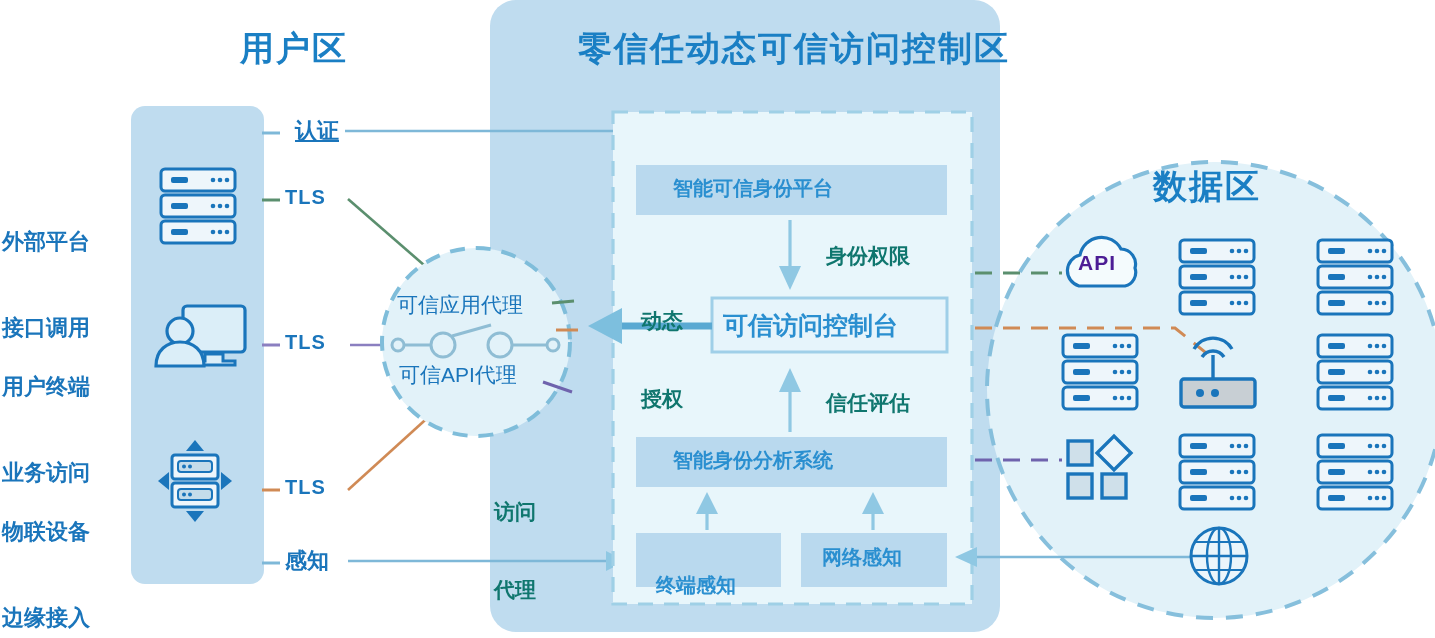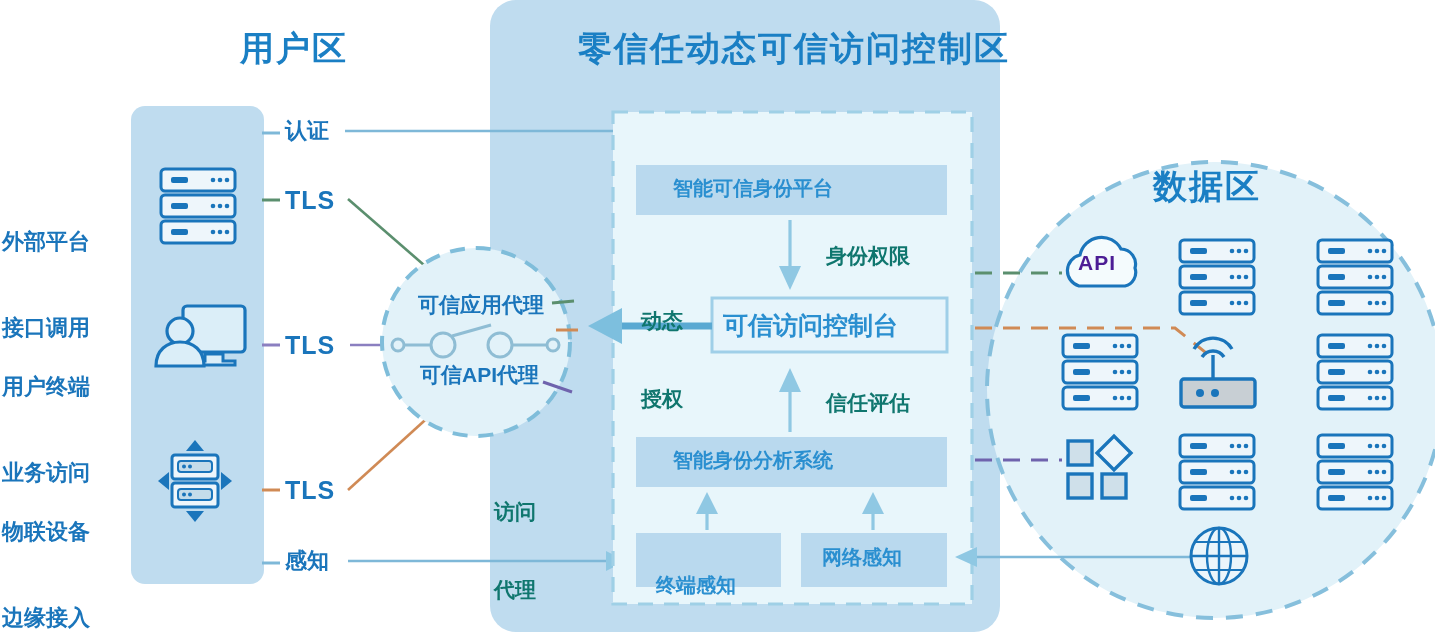--- a/index.html
+++ b/index.html
@@ -6,24 +6,24 @@
   body{
     width:1435px;height:638px;position:relative;overflow:hidden;
     font-family:"Liberation Sans","DejaVu Sans",sans-serif;
   }
   .stage{position:absolute;left:0;top:0;width:1415px;height:638px;}
   svg.layer{position:absolute;left:0;top:0;width:1435px;height:638px;}
   .lbl{position:absolute;color:#1a75bb;font-weight:bold;white-space:pre;line-height:1.18;}
   .zone-title{font-size:34px;color:#1a7fc4;font-weight:bold;letter-spacing:2px;}
   .side-label{font-size:22px;color:#1a75bb;font-weight:bold;line-height:1.3;text-align:left;}
   .link-label{font-size:22px;color:#1a75bb;font-weight:bold;}
-  .tls-label{font-size:25px;color:#1a75bb;font-weight:bold;letter-spacing:1px;}
+  .tls-label{font-size:20px;color:#1a75bb;font-weight:bold;letter-spacing:1px;}
   .box-label{font-size:20px;color:#2a8fd0;font-weight:bold;}
   .flow-label{font-size:21px;color:#0f766e;font-weight:bold;line-height:1.25;}
-  .proxy-label{font-size:21px;color:#1a75bb;font-weight:bold;margin-left:21px;}
+  .proxy-label{font-size:21px;color:#1a75bb;font-weight:normal;}
   .api-label{font-size:21px;color:#4c1d95;font-weight:bold;letter-spacing:1px;}
 </style>
 </head>
 <body>
 
 <div class="stage">
 
   <svg class="layer" viewBox="0 0 1435 638">
     <defs>
       <g id="serverStack">
@@ -197,21 +197,21 @@
   </div>
   <div class="lbl side-label" style="left:2px;top:316px;">
     <div>用户终端</div>
     <div>业务访问</div>
   </div>
   <div class="lbl side-label" style="left:2px;top:461px;">
     <div>物联设备</div>
     <div>边缘接入</div>
   </div>
 
-  <div class="lbl link-label" style="left:285px;top:118px;">认证</div>
+  <div class="lbl link-label" style="left:295px;top:118px;text-decoration:underline;">认证</div>
   <div class="lbl tls-label" style="left:285px;top:186px;">TLS</div>
   <div class="lbl tls-label" style="left:285px;top:331px;">TLS</div>
   <div class="lbl tls-label" style="left:285px;top:476px;">TLS</div>
   <div class="lbl link-label" style="left:285px;top:548px;">感知</div>
 
   <div class="lbl proxy-label" style="left:397px;top:293px;">可信应用代理</div>
   <div class="lbl proxy-label" style="left:399px;top:363px;">可信API代理</div>
   <div class="lbl flow-label" style="left:494px;top:446px;">
     <div>访问</div>
     <div>代理</div>

